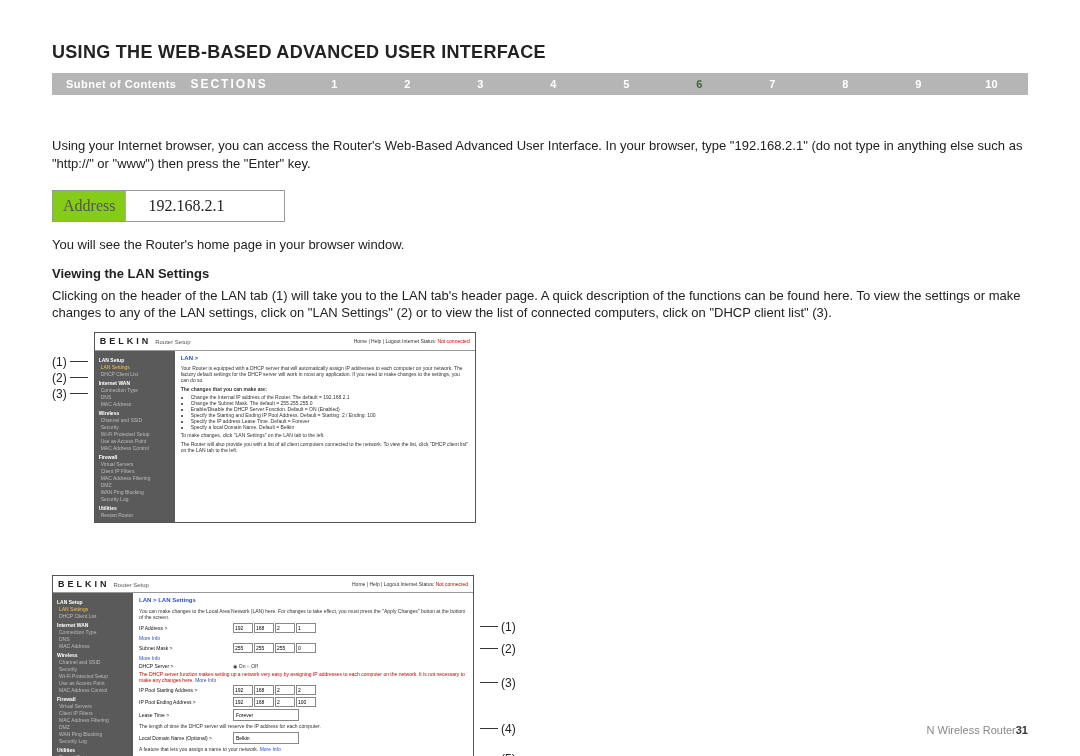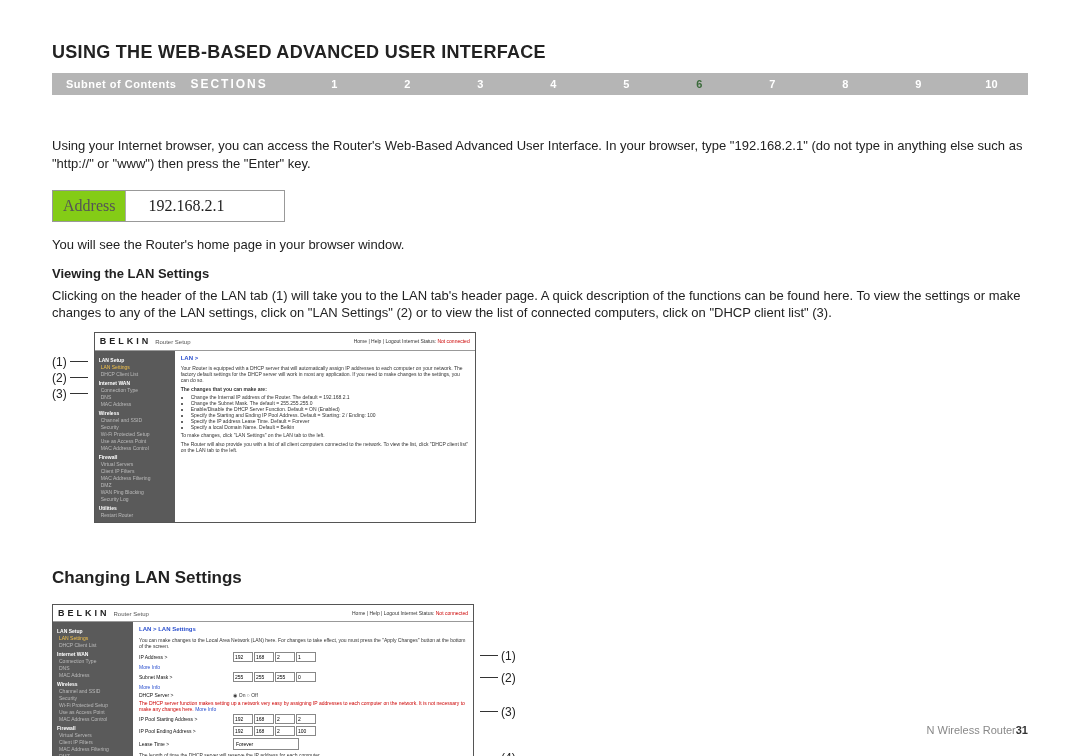--- a/index.html
+++ b/index.html
@@ -277,21 +277,20 @@
                 </ul>
               <div class="desc">To make changes, click "LAN Settings" on the LAN tab to the left.</div>
               <div class="desc">The Router will also provide you with a list of all client computers connected to the network. To view the list, click "DHCP client list" on the LAN tab to the left.</div>
             </div>
           </div>
         </div>
       </div>
     </div>
 
     <div class="col">
-      <div class="col-heading">Changing LAN Settings</div>
 
       <div class="shot-wrap">
 
         <div class="shot" style="width:420px;">
           <div class="shot-header">
             <span><span class="brand">BELKIN</span><span class="brand-sub">Router Setup</span></span>
             <span class="hdr-links"><span>Home | Help | Logout   Internet Status:</span> <span class="red">Not connected</span></span>
           </div>
           <div class="shot-body">
             <div class="sidebar" id="sb2">

